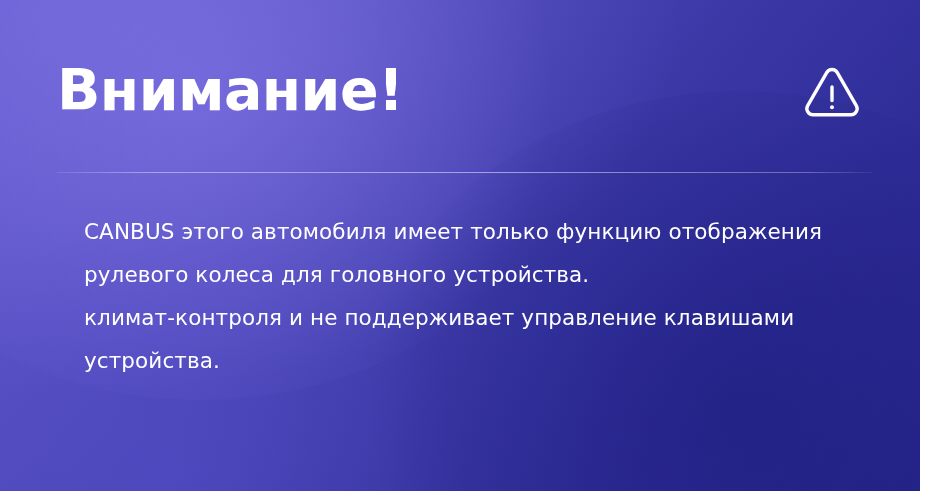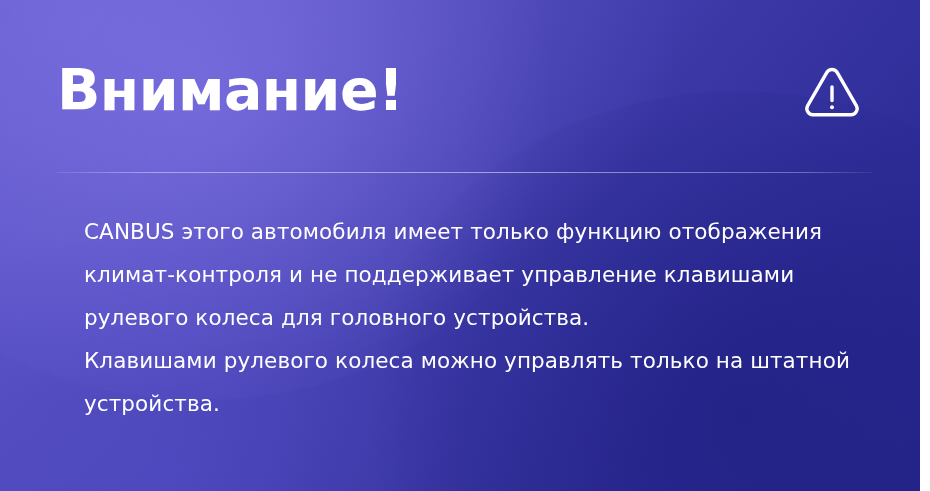--- a/index.html
+++ b/index.html
@@ -147,20 +147,19 @@
         <path d="M30 6.5 C32.2 6.5 34.2 7.7 35.3 9.6 L54.3 42.6 C55.4 44.5 55.4 46.8 54.3 48.7 C53.2 50.6 51.2 51.8 49 51.8 L11 51.8 C8.8 51.8 6.8 50.6 5.7 48.7 C4.6 46.8 4.6 44.5 5.7 42.6 L24.7 9.6 C25.8 7.7 27.8 6.5 30 6.5 Z" stroke="#ffffff" stroke-width="3.4" stroke-linejoin="round" fill="none"></path>
         <line x1="30" y1="24" x2="30" y2="37.5" stroke="#ffffff" stroke-width="3.4" stroke-linecap="round"></line>
         <circle cx="30" cy="44.2" r="2.0" fill="#ffffff"></circle>
       </svg>
     </div>
 
     <div class="divider"></div>
 
     <div class="body-text">
       <div class="body-line">CANBUS этого автомобиля имеет только функцию отображения</div>
+      <div class="body-line">рулевого колеса для головного устройства.</div>
       <div class="body-line">климат-контроля и не поддерживает управление клавишами</div>
-      <div class="body-line">рулевого колеса для головного устройства.</div>
-      <div class="body-line">Клавишами рулевого колеса можно управлять только на штатной</div>
       <div class="body-line">устройства.</div>
     </div>
 
   </div>
 </div>
 
 </body></html>

